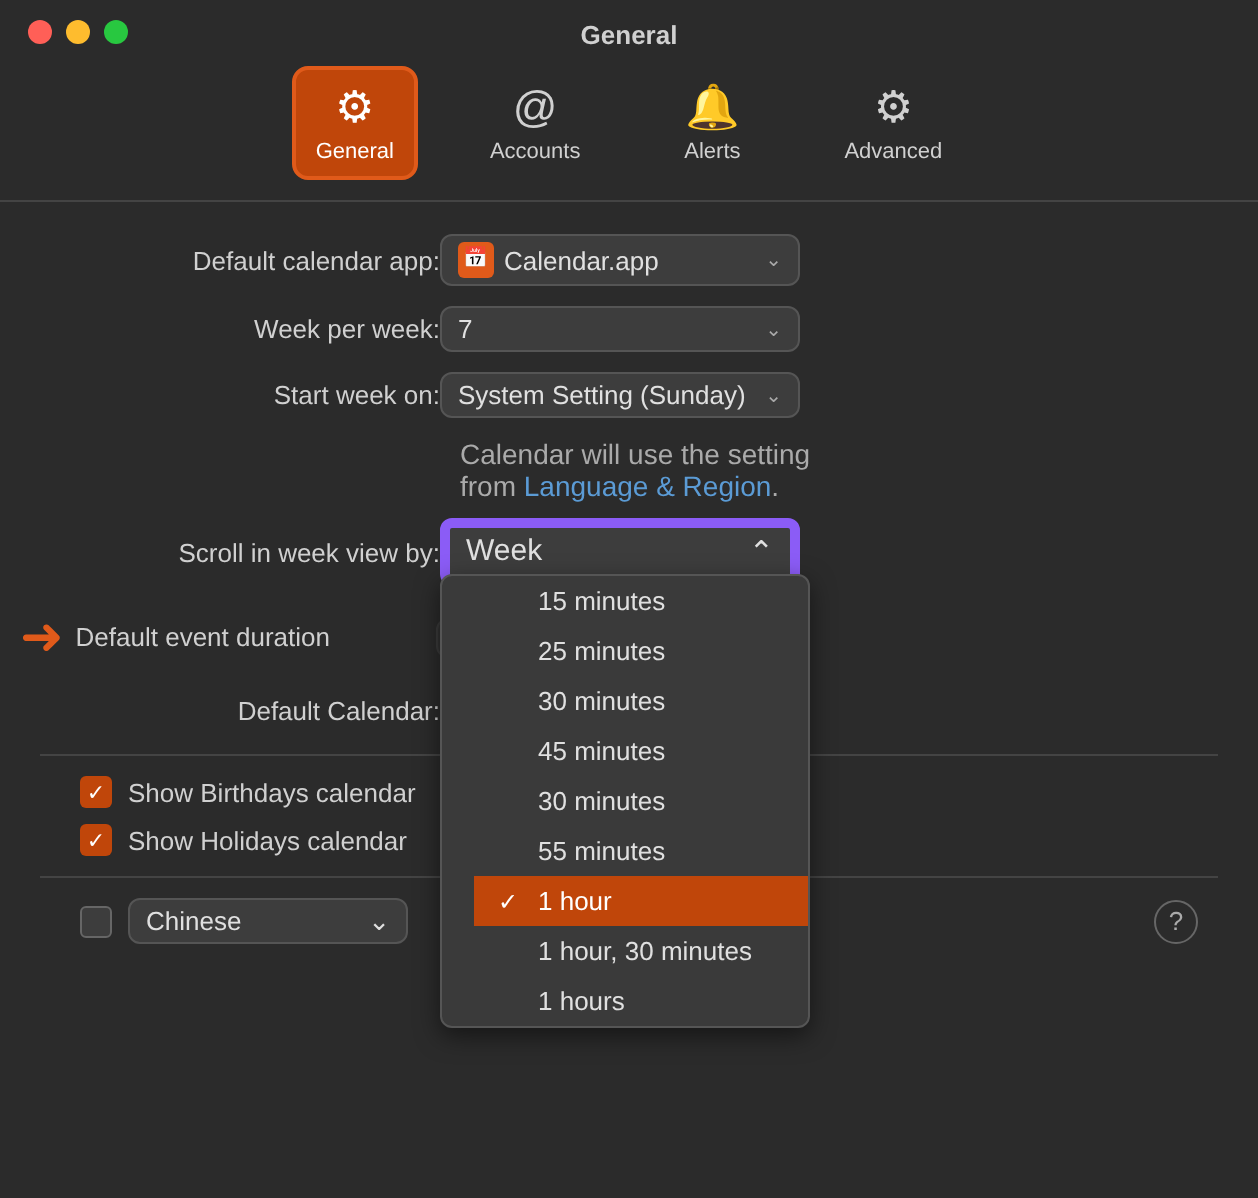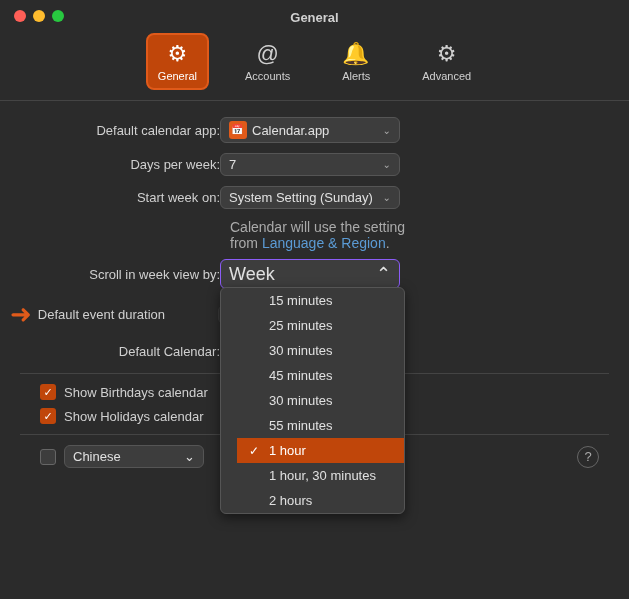--- a/index.html
+++ b/index.html
@@ -130,28 +130,28 @@
       color: #5b9bd5;
       text-decoration: none;
     }
 
     .dropdown-container {
       position: relative;
     }
 
     .dropdown-open {
       background: #3d3d3d;
-      border: 1px solid #8b5cf6;
+      border: 5px solid #8b5cf6;
       border-radius: 6px;
       padding: 3px 8px;
       min-width: 180px;
       display: flex;
       justify-content: space-between;
-      align-items: flex-end;
-      font-size: 18px;
+      align-items: flex-start;
+      font-size: 15px;
       color: #e0e0e0;
       cursor: pointer;
     }
 
     .dropdown-menu {
       position: absolute;
       left: 0;
       top: 28px;
       width: 185px;
       background: #3a3a3a;
@@ -337,21 +337,21 @@
     <div class="form-control">
       <span style="display:inline-flex;align-items:center;">
         <span class="calendar-icon">📅</span>
         <span>Calendar.app</span>
       </span>
       <span class="chevron">⌄</span>
     </div>
   </div>
 
   <div class="form-row">
-    <span class="form-label">Days per week:</span>
+    <span class="form-label">Week per week:</span>
     <div class="form-control">
       <span>7</span>
       <span class="chevron">⌄</span>
     </div>
   </div>
 
   <div class="form-row">
     <span class="form-label">Start week on:</span>
     <div class="form-control">
       <span>System Setting (Sunday)</span>
@@ -400,21 +400,21 @@
         <div class="dropdown-item selected">
           <span class="check">✓</span>
           <span>1 hour</span>
         </div>
         <div class="dropdown-item">
           <span class="check"></span>
           <span>1 hour, 30 minutes</span>
         </div>
         <div class="dropdown-item">
           <span class="check"></span>
-          <span>2 hours</span>
+          <span>1 hours</span>
         </div>
       </div>
     </div>
   </div>
 
   <div class="arrow-row">
     <span class="arrow-indicator">➜</span>
     <span class="form-label" style="min-width:170px;text-align:left;">Default event duration</span>
     <div class="form-control" style="opacity:0.4;margin-left:10px;">
       <span></span>

